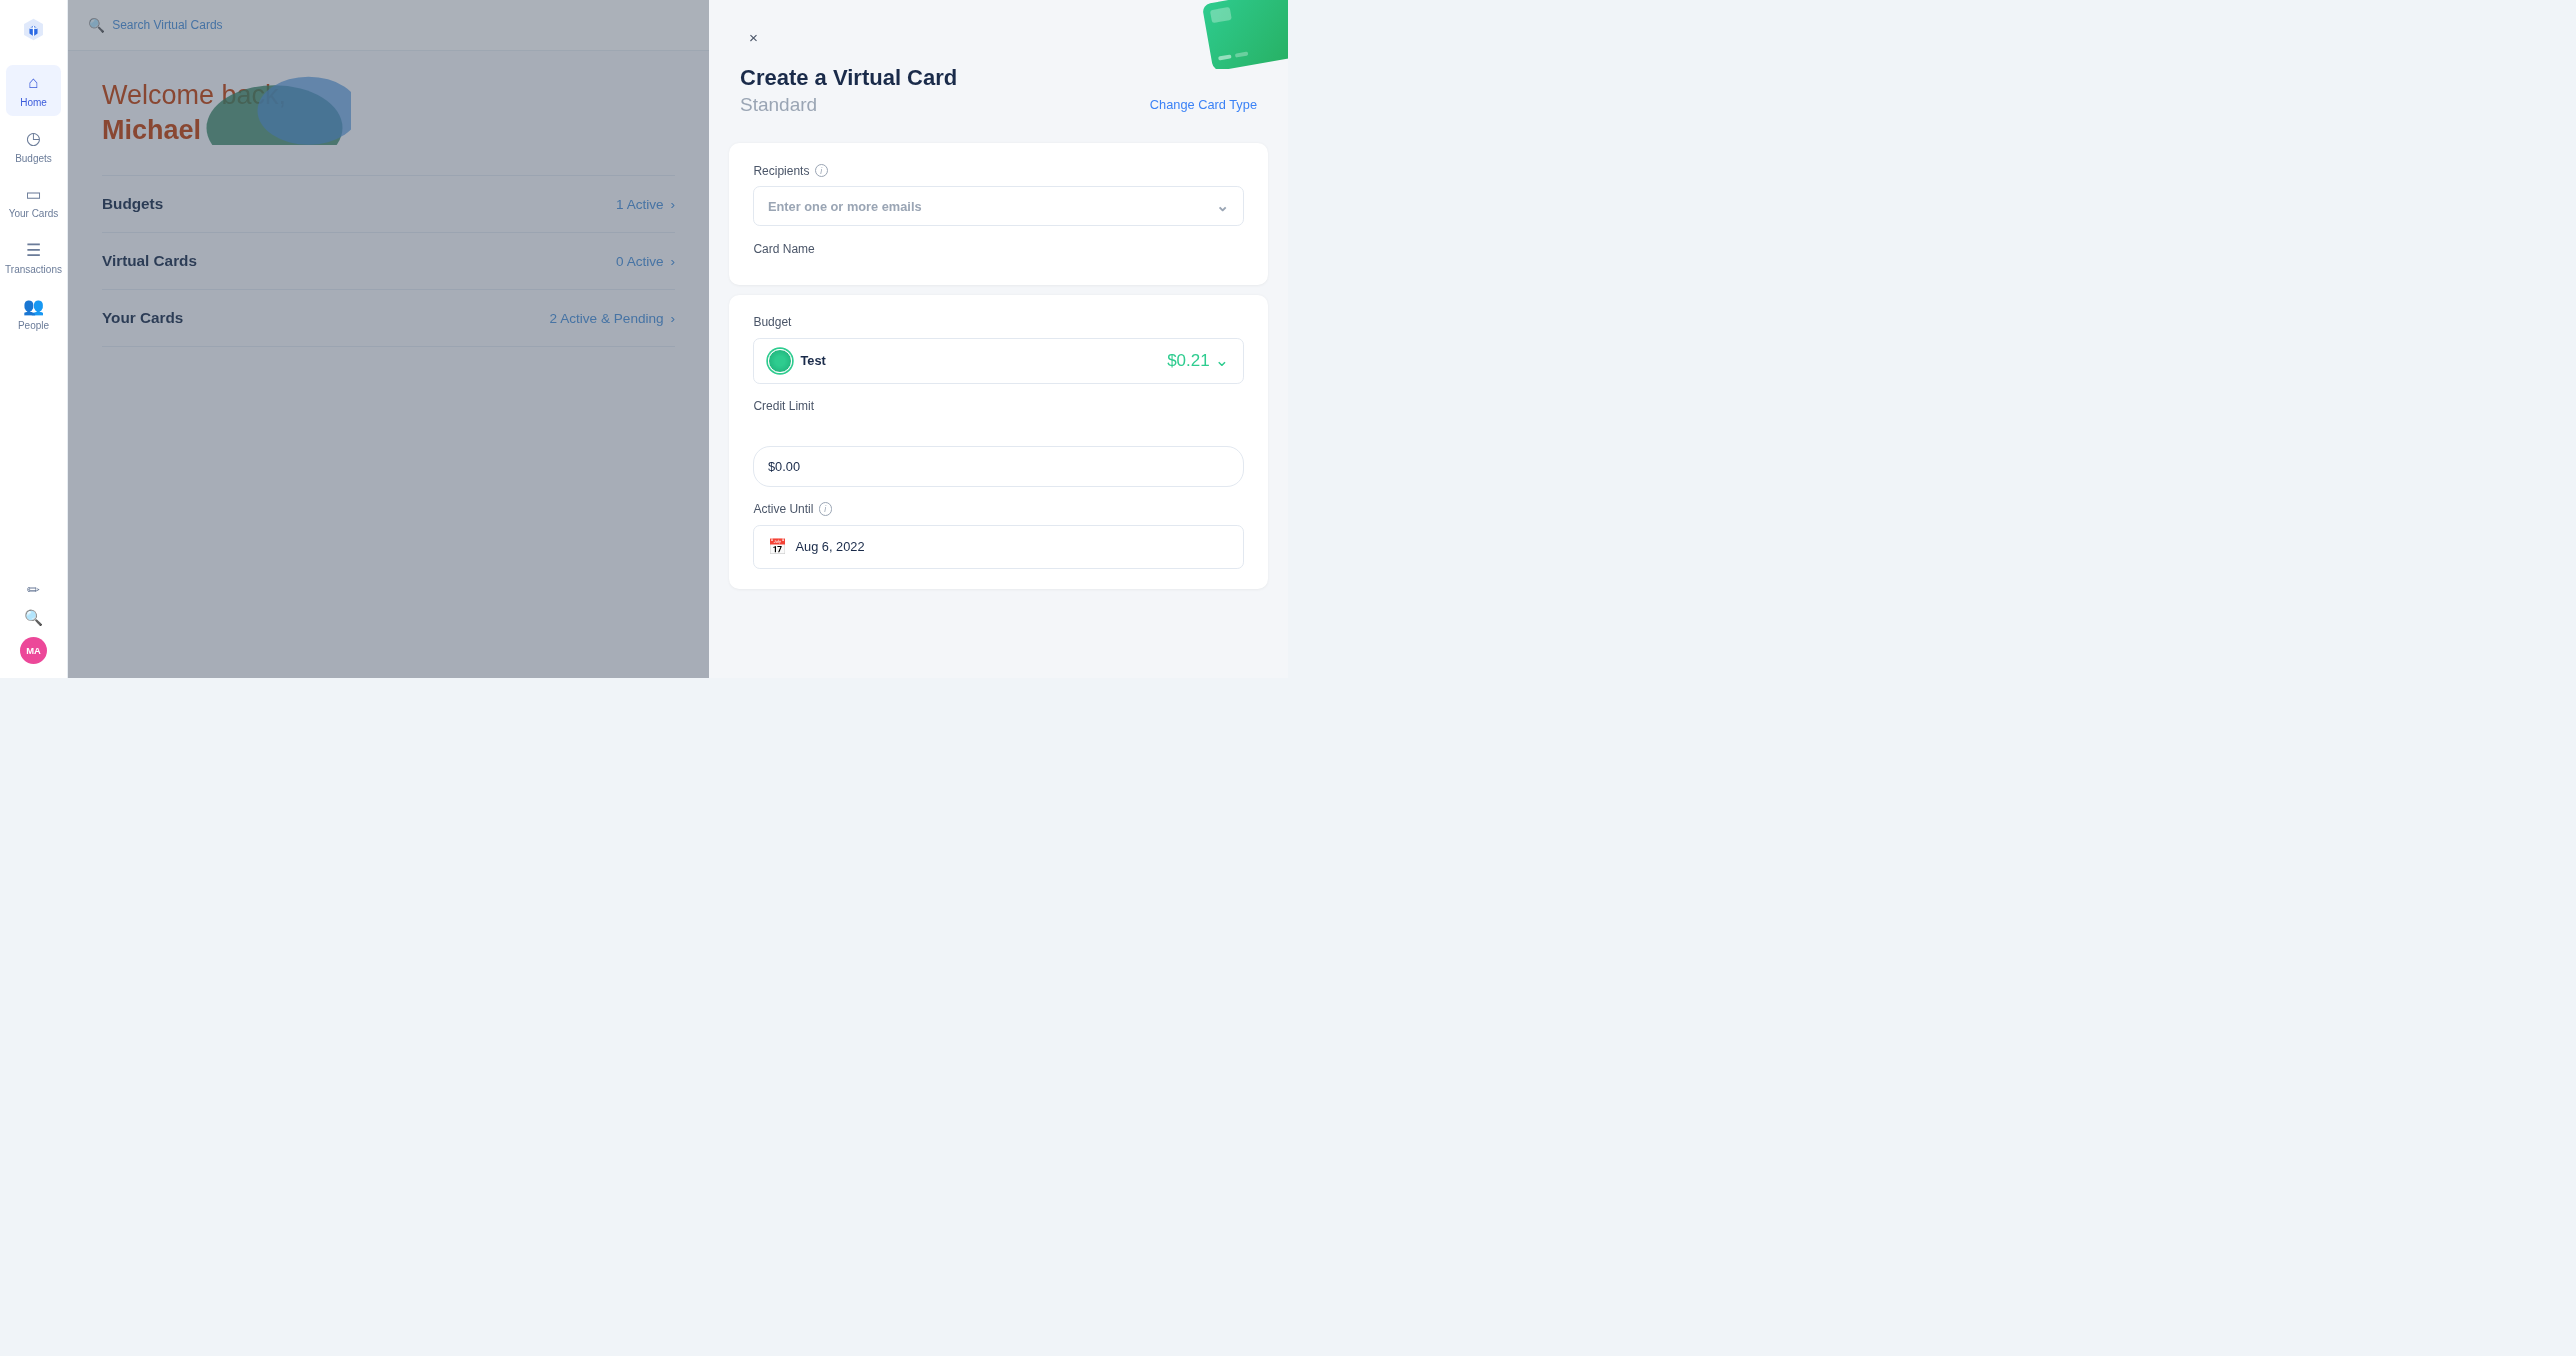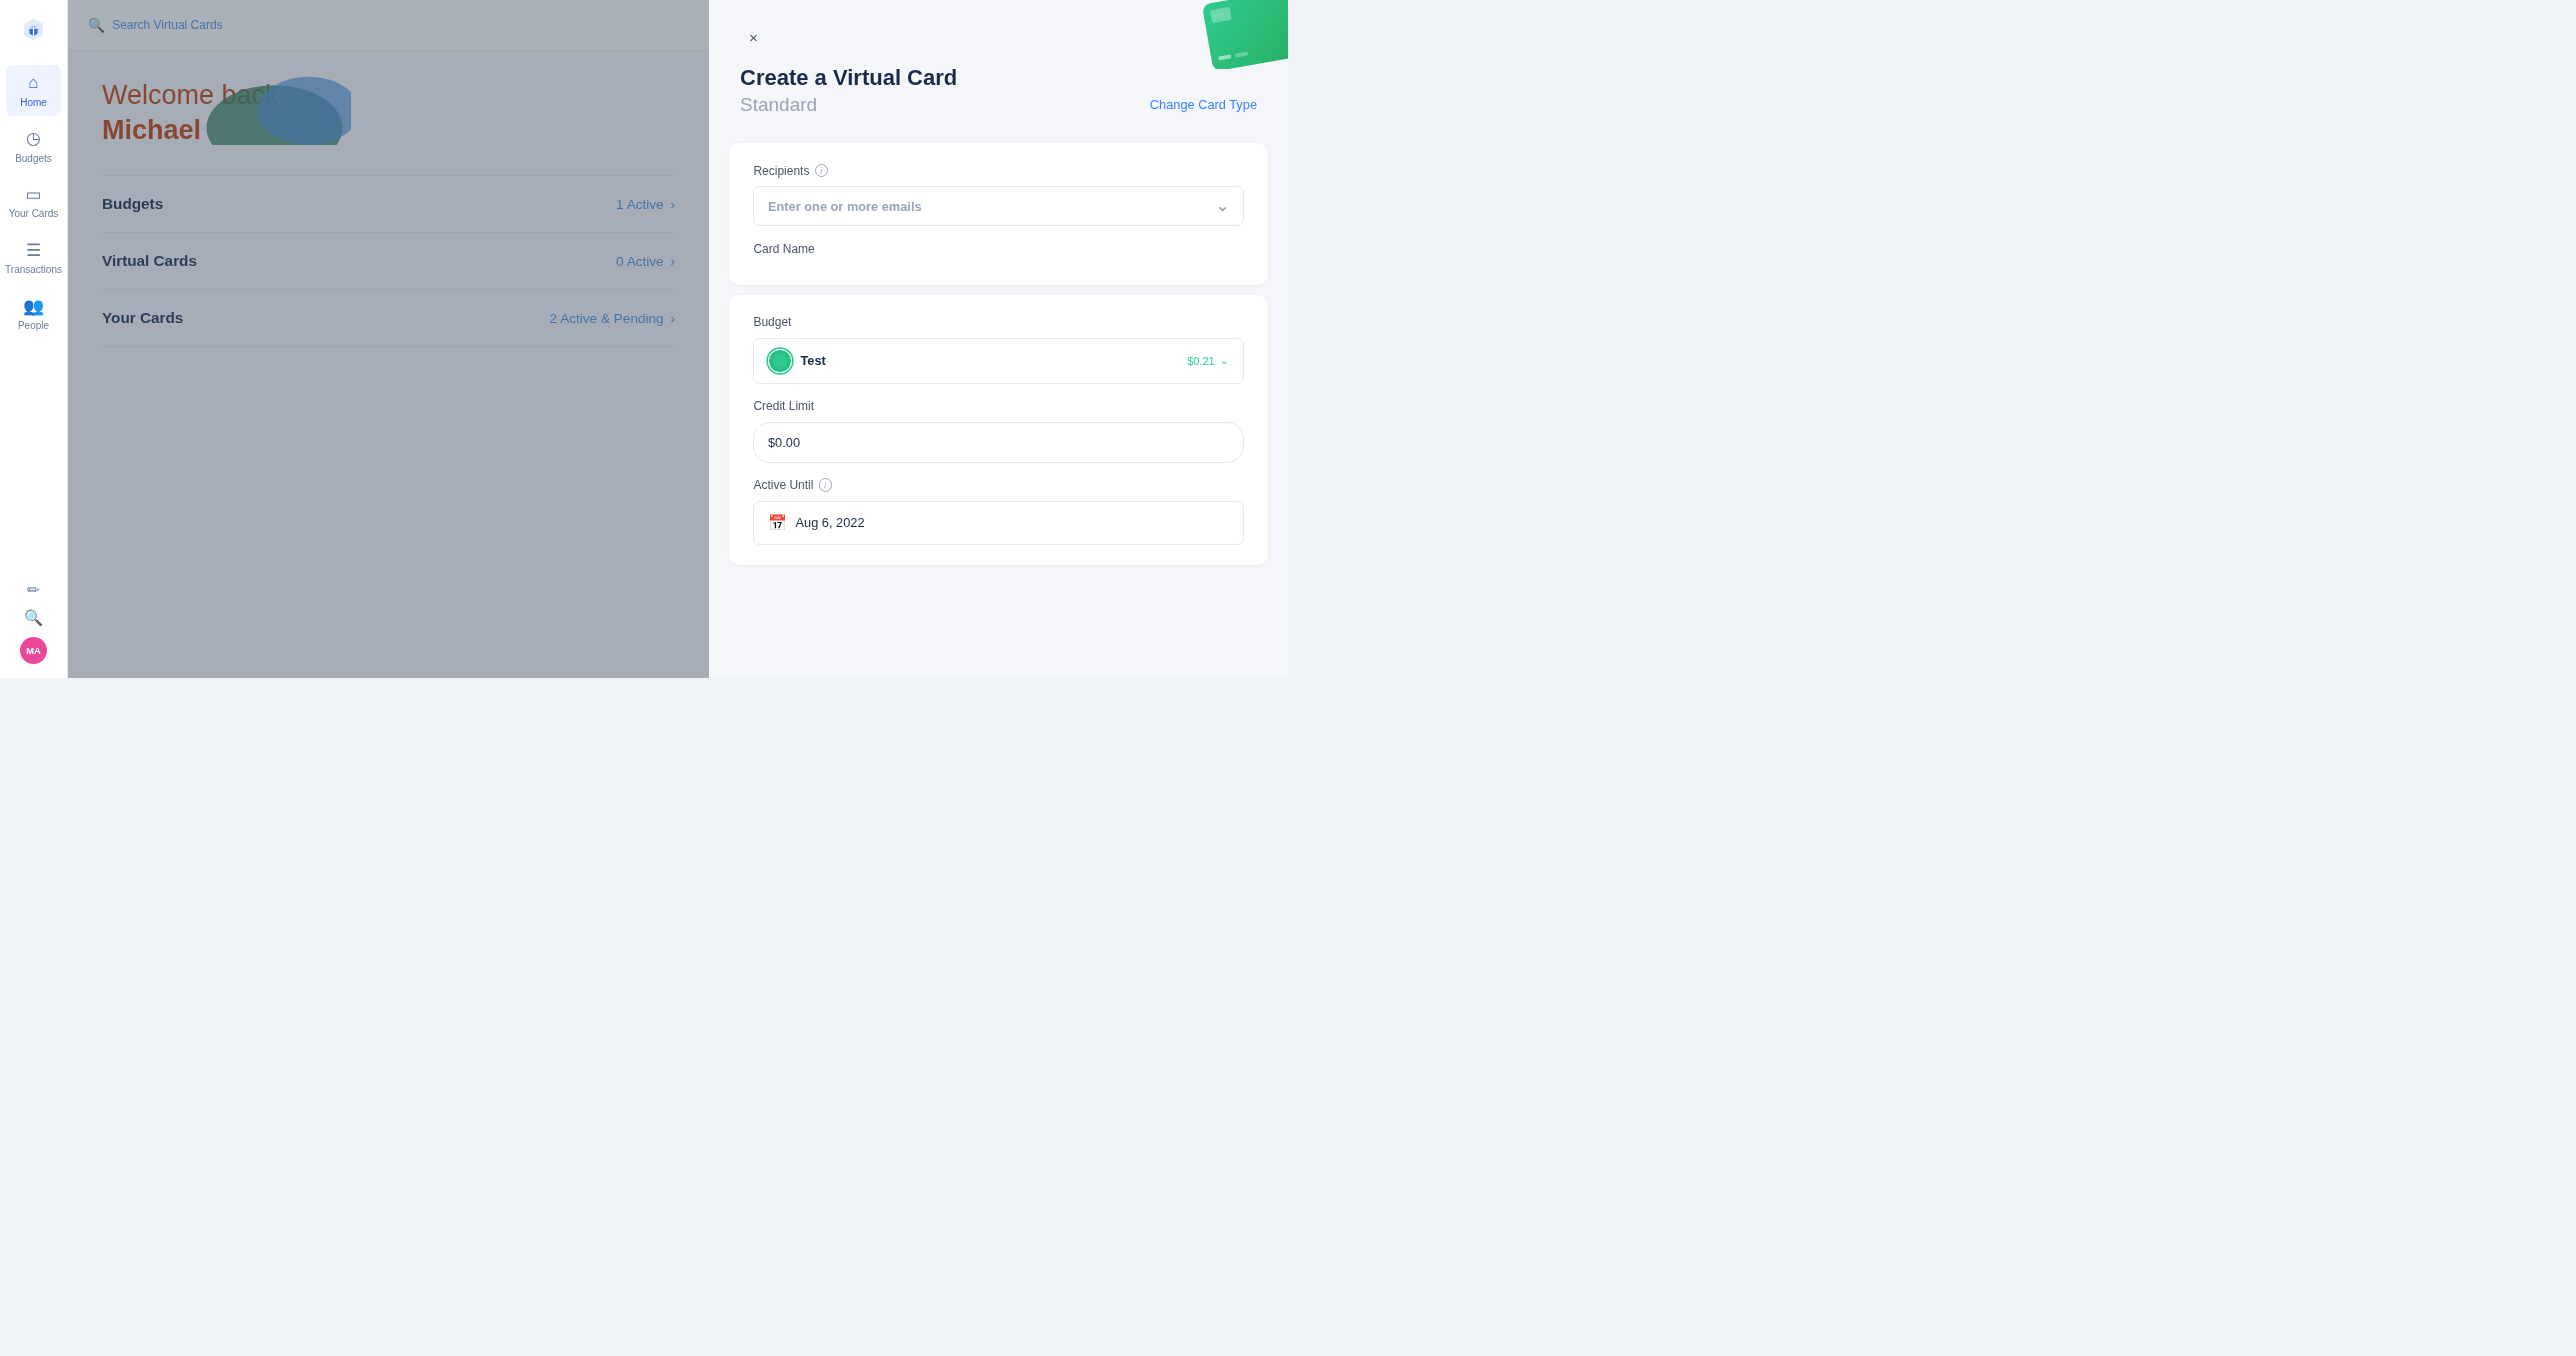--- a/index.html
+++ b/index.html
@@ -343,37 +343,38 @@
       background: radial-gradient(circle, #2ecc8f 30%, #1aab75 100%);
       border: 1.7px solid #fff;
       box-shadow: 0 0 0 1.7px #2ecc8f;
     }
     .budget-name {
       font-size: 12.8px;
       font-weight: 600;
       color: #1a2b4a;
     }
     .budget-amount {
-      font-size: 11px;
+      font-size: 17px;
       font-weight: 500;
       color: #2ecc8f;
       display: flex;
       align-items: center;
       gap: 5.1px;
     }
 
     .credit-limit-input {
       width: 100%;
       border: 1.3px solid #e2e8f0;
       border-radius: 17px;
       padding: 12px 13.6px;
       font-size: 12.8px;
       color: #1a2b4a;
       background: #fff;
       outline: none;
+      margin-top: 24px;
     }
 
     .active-until-row {
       display: flex;
       align-items: center;
       gap: 8.5px;
       border: 1.3px solid #e2e8f0;
       border-radius: 6.8px;
       padding: 12px 13.6px;
     }

